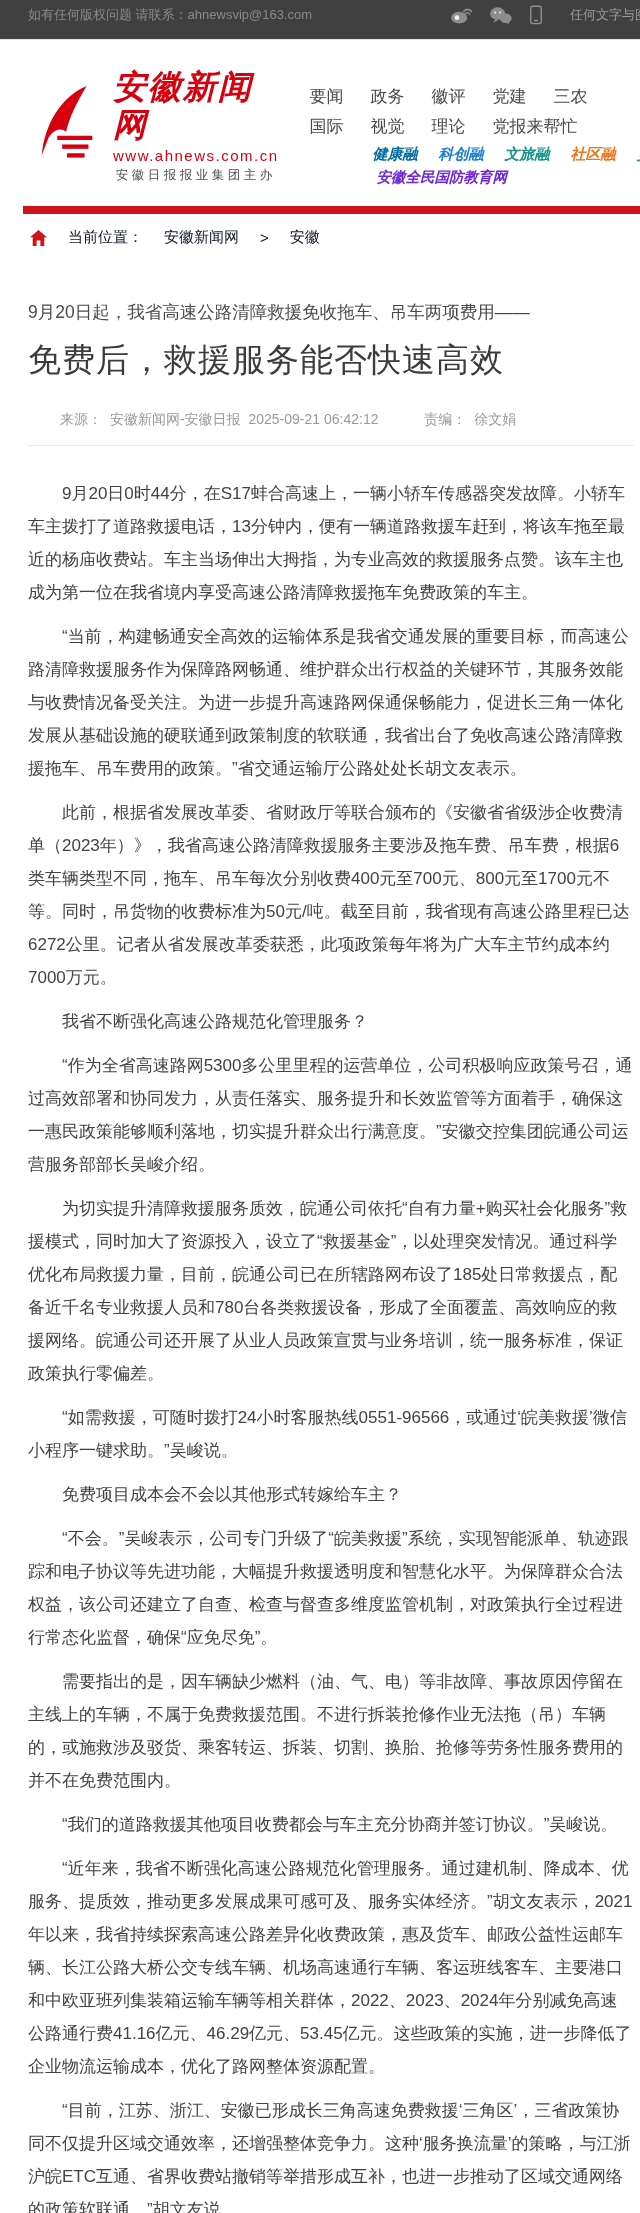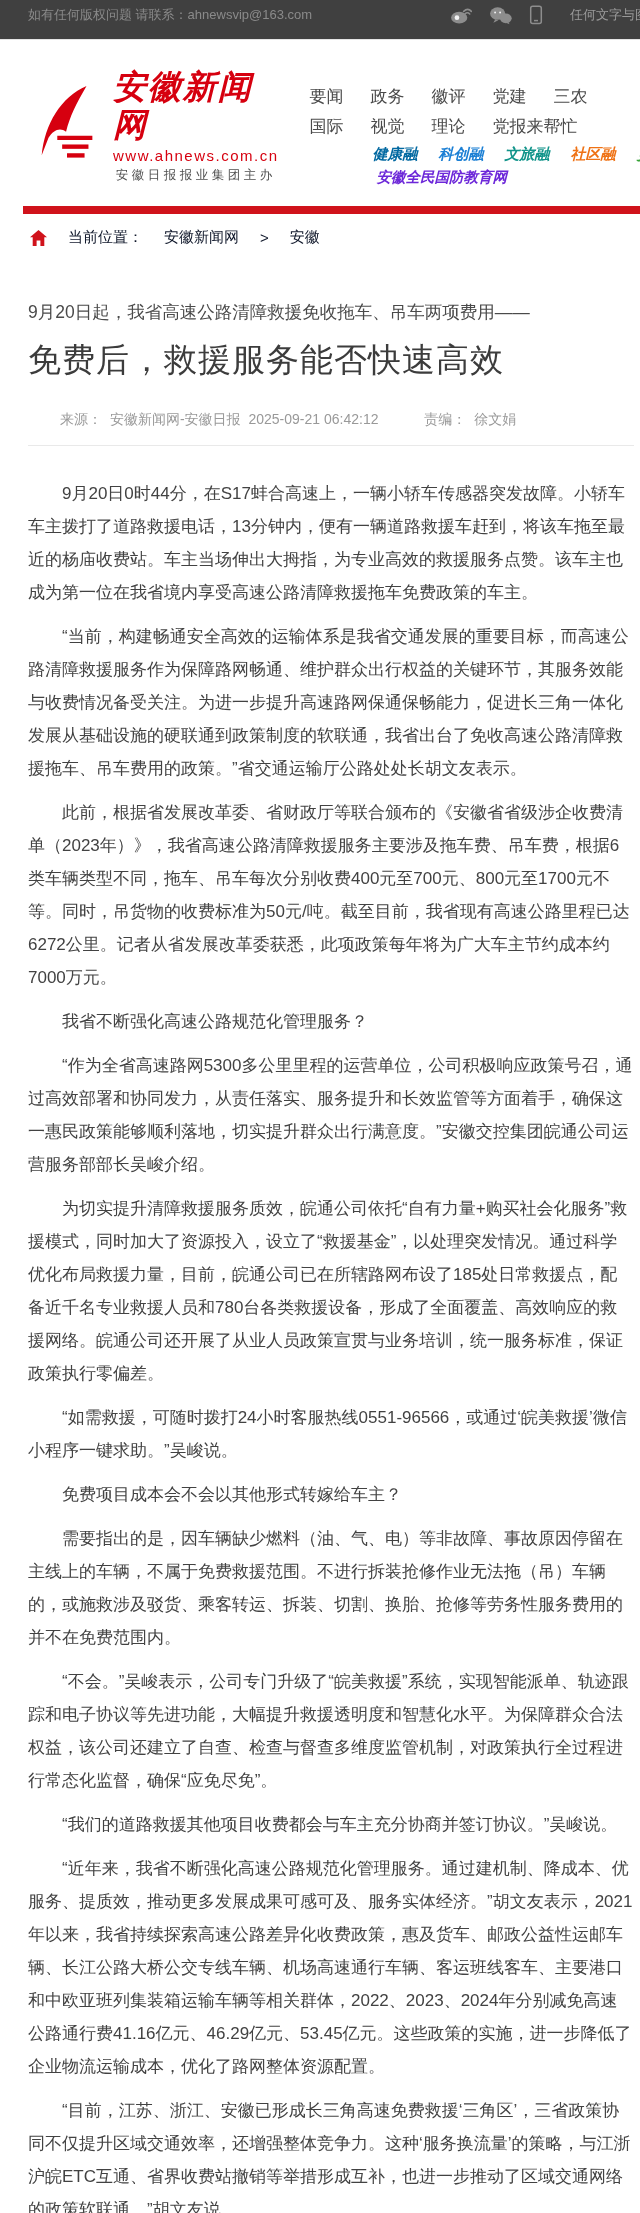--- a/index.html
+++ b/index.html
@@ -160,20 +160,20 @@
   <div class="divider"></div>
   <div class="body">
       <p>9月20日0时44分，在S17蚌合高速上，一辆小轿车传感器突发故障。小轿车车主拨打了道路救援电话，13分钟内，便有一辆道路救援车赶到，将该车拖至最近的杨庙收费站。车主当场伸出大拇指，为专业高效的救援服务点赞。该车主也成为第一位在我省境内享受高速公路清障救援拖车免费政策的车主。</p>
       <p>“当前，构建畅通安全高效的运输体系是我省交通发展的重要目标，而高速公路清障救援服务作为保障路网畅通、维护群众出行权益的关键环节，其服务效能与收费情况备受关注。为进一步提升高速路网保通保畅能力，促进长三角一体化发展从基础设施的硬联通到政策制度的软联通，我省出台了免收高速公路清障救援拖车、吊车费用的政策。”省交通运输厅公路处处长胡文友表示。</p>
       <p>此前，根据省发展改革委、省财政厅等联合颁布的《安徽省省级涉企收费清单（2023年）》，我省高速公路清障救援服务主要涉及拖车费、吊车费，根据6类车辆类型不同，拖车、吊车每次分别收费400元至700元、800元至1700元不等。同时，吊货物的收费标准为50元/吨。截至目前，我省现有高速公路里程已达6272公里。记者从省发展改革委获悉，此项政策每年将为广大车主节约成本约7000万元。</p>
       <p>我省不断强化高速公路规范化管理服务？</p>
       <p>“作为全省高速路网5300多公里里程的运营单位，公司积极响应政策号召，通过高效部署和协同发力，从责任落实、服务提升和长效监管等方面着手，确保这一惠民政策能够顺利落地，切实提升群众出行满意度。”安徽交控集团皖通公司运营服务部部长吴峻介绍。</p>
       <p>为切实提升清障救援服务质效，皖通公司依托“自有力量+购买社会化服务”救援模式，同时加大了资源投入，设立了“救援基金”，以处理突发情况。通过科学优化布局救援力量，目前，皖通公司已在所辖路网布设了185处日常救援点，配备近千名专业救援人员和780台各类救援设备，形成了全面覆盖、高效响应的救援网络。皖通公司还开展了从业人员政策宣贯与业务培训，统一服务标准，保证政策执行零偏差。</p>
       <p>“如需救援，可随时拨打24小时客服热线0551-96566，或通过‘皖美救援’微信小程序一键求助。”吴峻说。</p>
       <p>免费项目成本会不会以其他形式转嫁给车主？</p>
+      <p>“不会。”吴峻表示，公司专门升级了“皖美救援”系统，实现智能派单、轨迹跟踪和电子协议等先进功能，大幅提升救援透明度和智慧化水平。为保障群众合法权益，该公司还建立了自查、检查与督查多维度监管机制，对政策执行全过程进行常态化监督，确保“应免尽免”。</p>
       <p>需要指出的是，因车辆缺少燃料（油、气、电）等非故障、事故原因停留在主线上的车辆，不属于免费救援范围。不进行拆装抢修作业无法拖（吊）车辆的，或施救涉及驳货、乘客转运、拆装、切割、换胎、抢修等劳务性服务费用的并不在免费范围内。</p>
-      <p>“不会。”吴峻表示，公司专门升级了“皖美救援”系统，实现智能派单、轨迹跟踪和电子协议等先进功能，大幅提升救援透明度和智慧化水平。为保障群众合法权益，该公司还建立了自查、检查与督查多维度监管机制，对政策执行全过程进行常态化监督，确保“应免尽免”。</p>
       <p>“我们的道路救援其他项目收费都会与车主充分协商并签订协议。”吴峻说。</p>
       <p>“近年来，我省不断强化高速公路规范化管理服务。通过建机制、降成本、优服务、提质效，推动更多发展成果可感可及、服务实体经济。”胡文友表示，2021年以来，我省持续探索高速公路差异化收费政策，惠及货车、邮政公益性运邮车辆、长江公路大桥公交专线车辆、机场高速通行车辆、客运班线客车、主要港口和中欧亚班列集装箱运输车辆等相关群体，2022、2023、2024年分别减免高速公路通行费41.16亿元、46.29亿元、53.45亿元。这些政策的实施，进一步降低了企业物流运输成本，优化了路网整体资源配置。</p>
       <p>“目前，江苏、浙江、安徽已形成长三角高速免费救援‘三角区’，三省政策协同不仅提升区域交通效率，还增强整体竞争力。这种‘服务换流量’的策略，与江浙沪皖ETC互通、省界收费站撤销等举措形成互补，也进一步推动了区域交通网络的政策软联通。”胡文友说。</p>
     </div>
 
 </div>
 
 </body></html>

